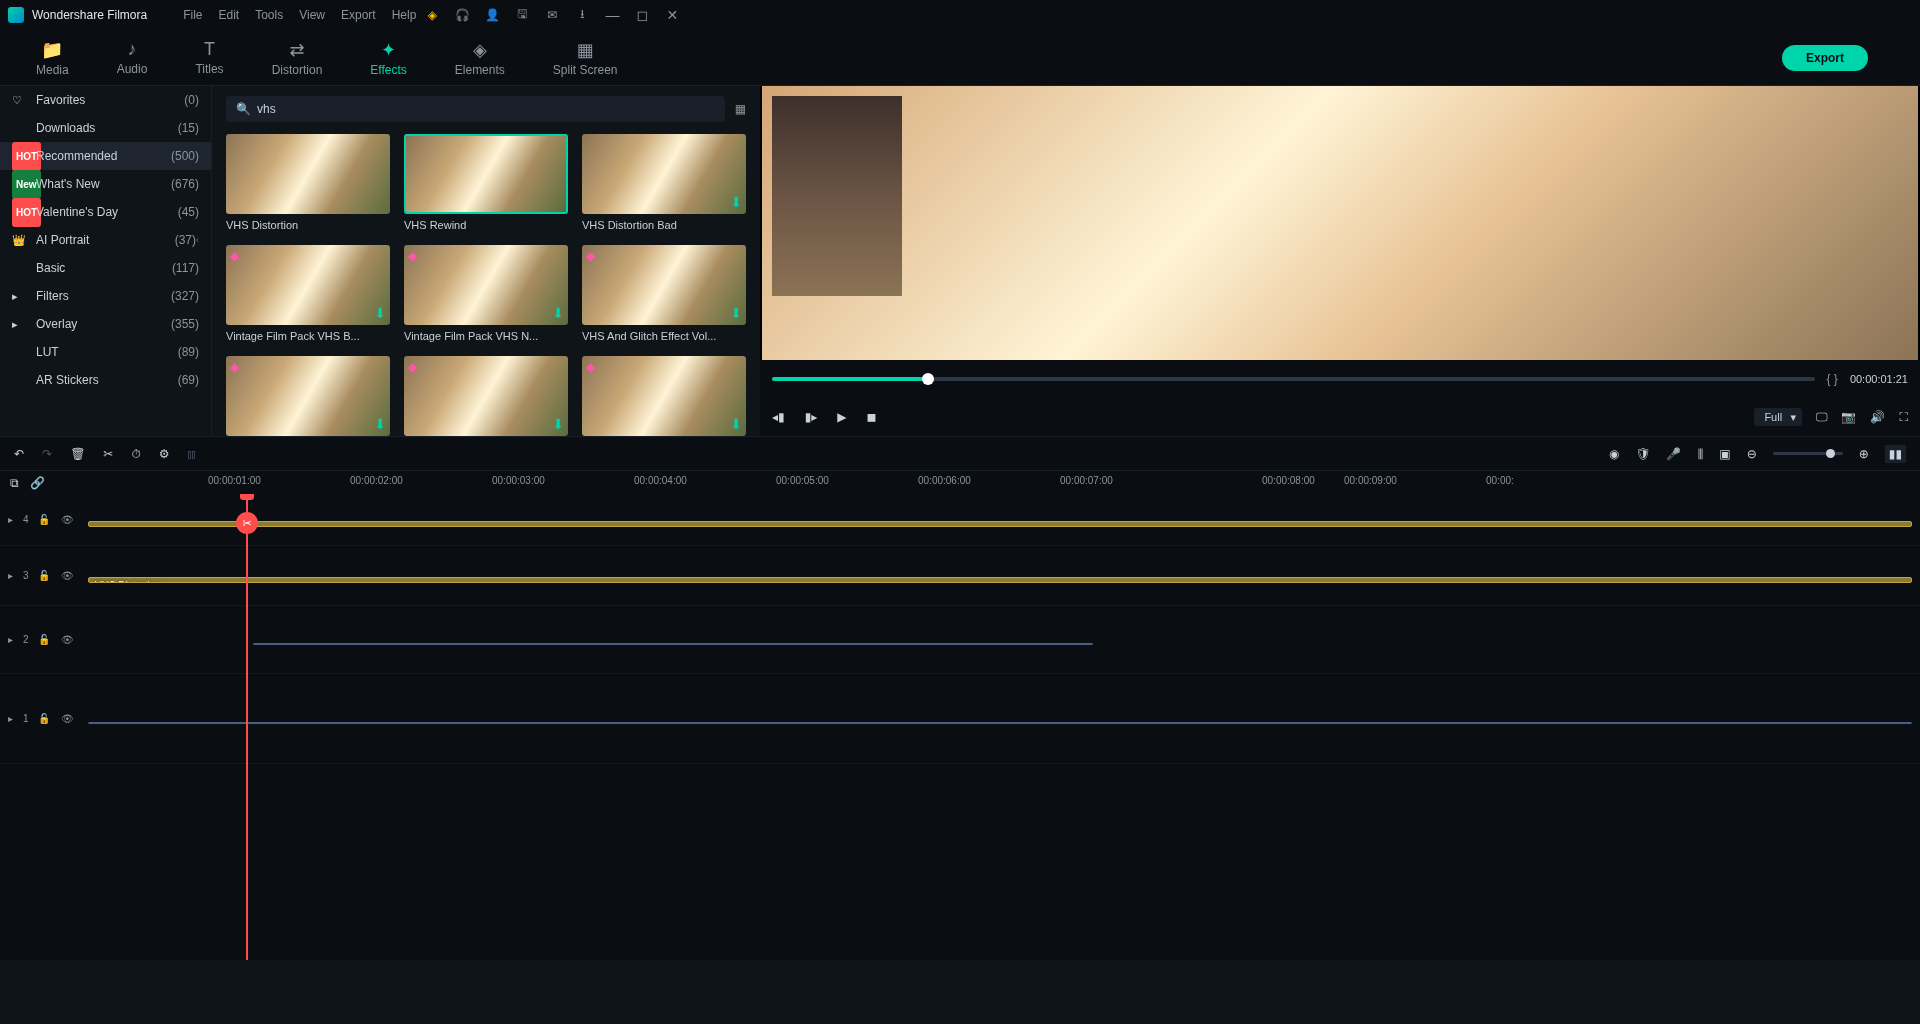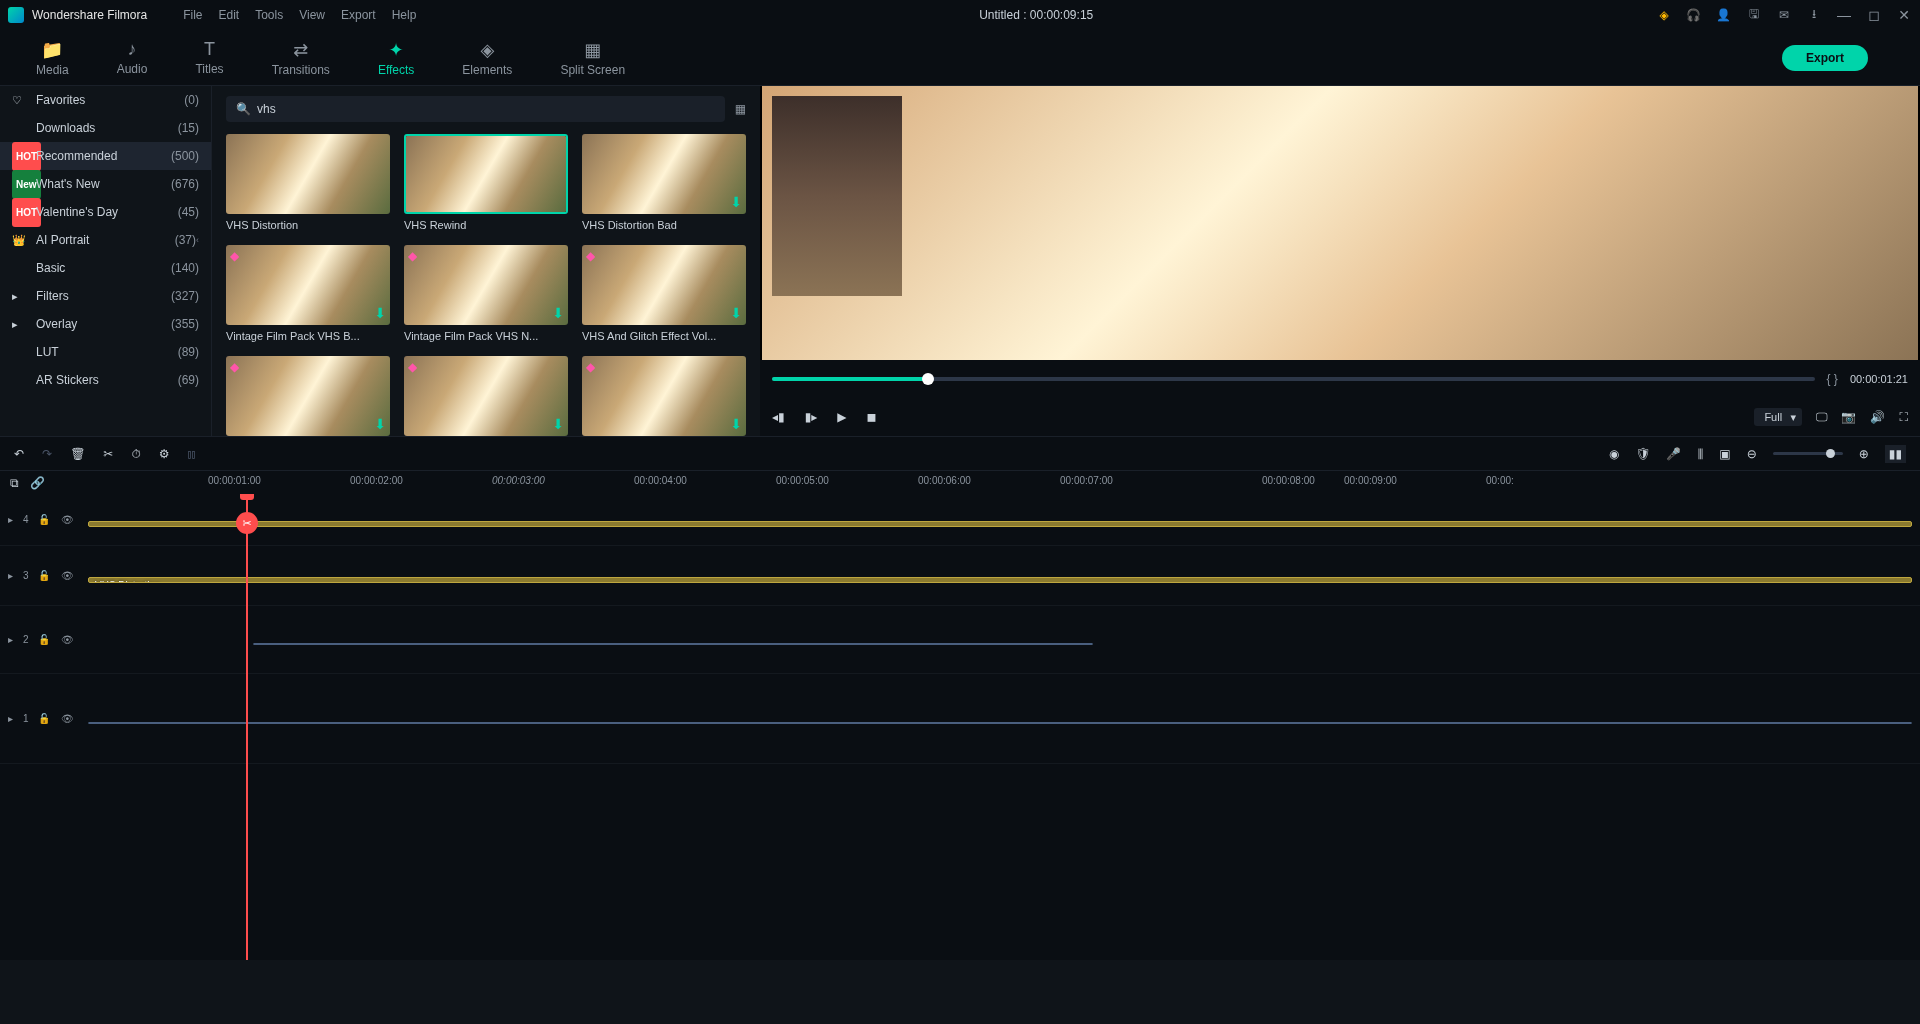--- a/index.html
+++ b/index.html
@@ -91,21 +91,20 @@
   <div class="logo"></div>
   <div class="app-name">Wondershare Filmora</div>
   <div class="menu-bar">
     <div class="menu-item">File</div>
     <div class="menu-item">Edit</div>
     <div class="menu-item">Tools</div>
     <div class="menu-item">View</div>
     <div class="menu-item">Export</div>
     <div class="menu-item">Help</div>
   </div>
-  <div class="title-center">Untitled : 00:00:09:15</div>
   <div class="title-right">
     <div class="title-icon" style="color:#ffb800">◈</div>
     <div class="title-icon" style="color:#00d4aa">🎧</div>
     <div class="title-icon" style="color:#00d4aa">👤</div>
     <div class="title-icon">🖫</div>
     <div class="title-icon">✉</div>
     <div class="title-icon">⭳</div>
     <div class="title-icon win-btn">—</div>
     <div class="title-icon win-btn">◻</div>
     <div class="title-icon win-btn">✕</div>
@@ -121,21 +120,21 @@
       <div class="tool-tab">
         <div class="tool-tab-icon">♪</div>
         <div>Audio</div>
       </div>
       <div class="tool-tab">
         <div class="tool-tab-icon">T</div>
         <div>Titles</div>
       </div>
       <div class="tool-tab">
         <div class="tool-tab-icon">⇄</div>
-        <div>Transitions</div>
+        <div>Distortion</div>
       </div>
       <div class="tool-tab active">
         <div class="tool-tab-icon">✦</div>
         <div>Effects</div>
       </div>
       <div class="tool-tab">
         <div class="tool-tab-icon">◈</div>
         <div>Elements</div>
       </div>
       <div class="tool-tab">
@@ -175,21 +174,21 @@
       </div>
       <div class="sb-item">
         <span class="sb-icon"><span class="badge-crown">👑</span></span>
         <span class="sb-label">AI Portrait</span>
         <span class="sb-count">(37)</span>
         <span class="chevron"> ‹</span>
       </div>
       <div class="sb-item">
         <span class="sb-icon"></span>
         <span class="sb-label">Basic</span>
-        <span class="sb-count">(140)</span>
+        <span class="sb-count">(117)</span>
       </div>
       <div class="sb-item">
         <span class="sb-icon"><span class="">▸</span></span>
         <span class="sb-label">Filters</span>
         <span class="sb-count">(327)</span>
       </div>
       <div class="sb-item">
         <span class="sb-icon"><span class="">▸</span></span>
         <span class="sb-label">Overlay</span>
         <span class="sb-count">(355)</span>
@@ -337,21 +336,21 @@
 </div>
 
 <div class="ruler-row">
   <div class="ruler-head">
     <span>⧉</span>
     <span>🔗</span>
   </div>
   <div class="ruler" id="ruler">
       <span class="ruler-mark" style="left: 120px;">00:00:01:00</span>
       <span class="ruler-mark" style="left: 262px;">00:00:02:00</span>
-      <span class="ruler-mark" style="left: 404px; font-style: italic;">00:00:03:00</span>
+      <span class="ruler-mark" style="left: 404px;">00:00:03:00</span>
       <span class="ruler-mark" style="left: 546px;">00:00:04:00</span>
       <span class="ruler-mark" style="left: 688px;">00:00:05:00</span>
       <span class="ruler-mark" style="left: 830px;">00:00:06:00</span>
       <span class="ruler-mark" style="left: 972px;">00:00:07:00</span>
       <span class="ruler-mark" style="left: 1174px;">00:00:08:00</span>
       <span class="ruler-mark" style="left: 1256px;">00:00:09:00</span>
       <span class="ruler-mark" style="left: 1398px;">00:00:</span>
     </div>
 </div>
 

